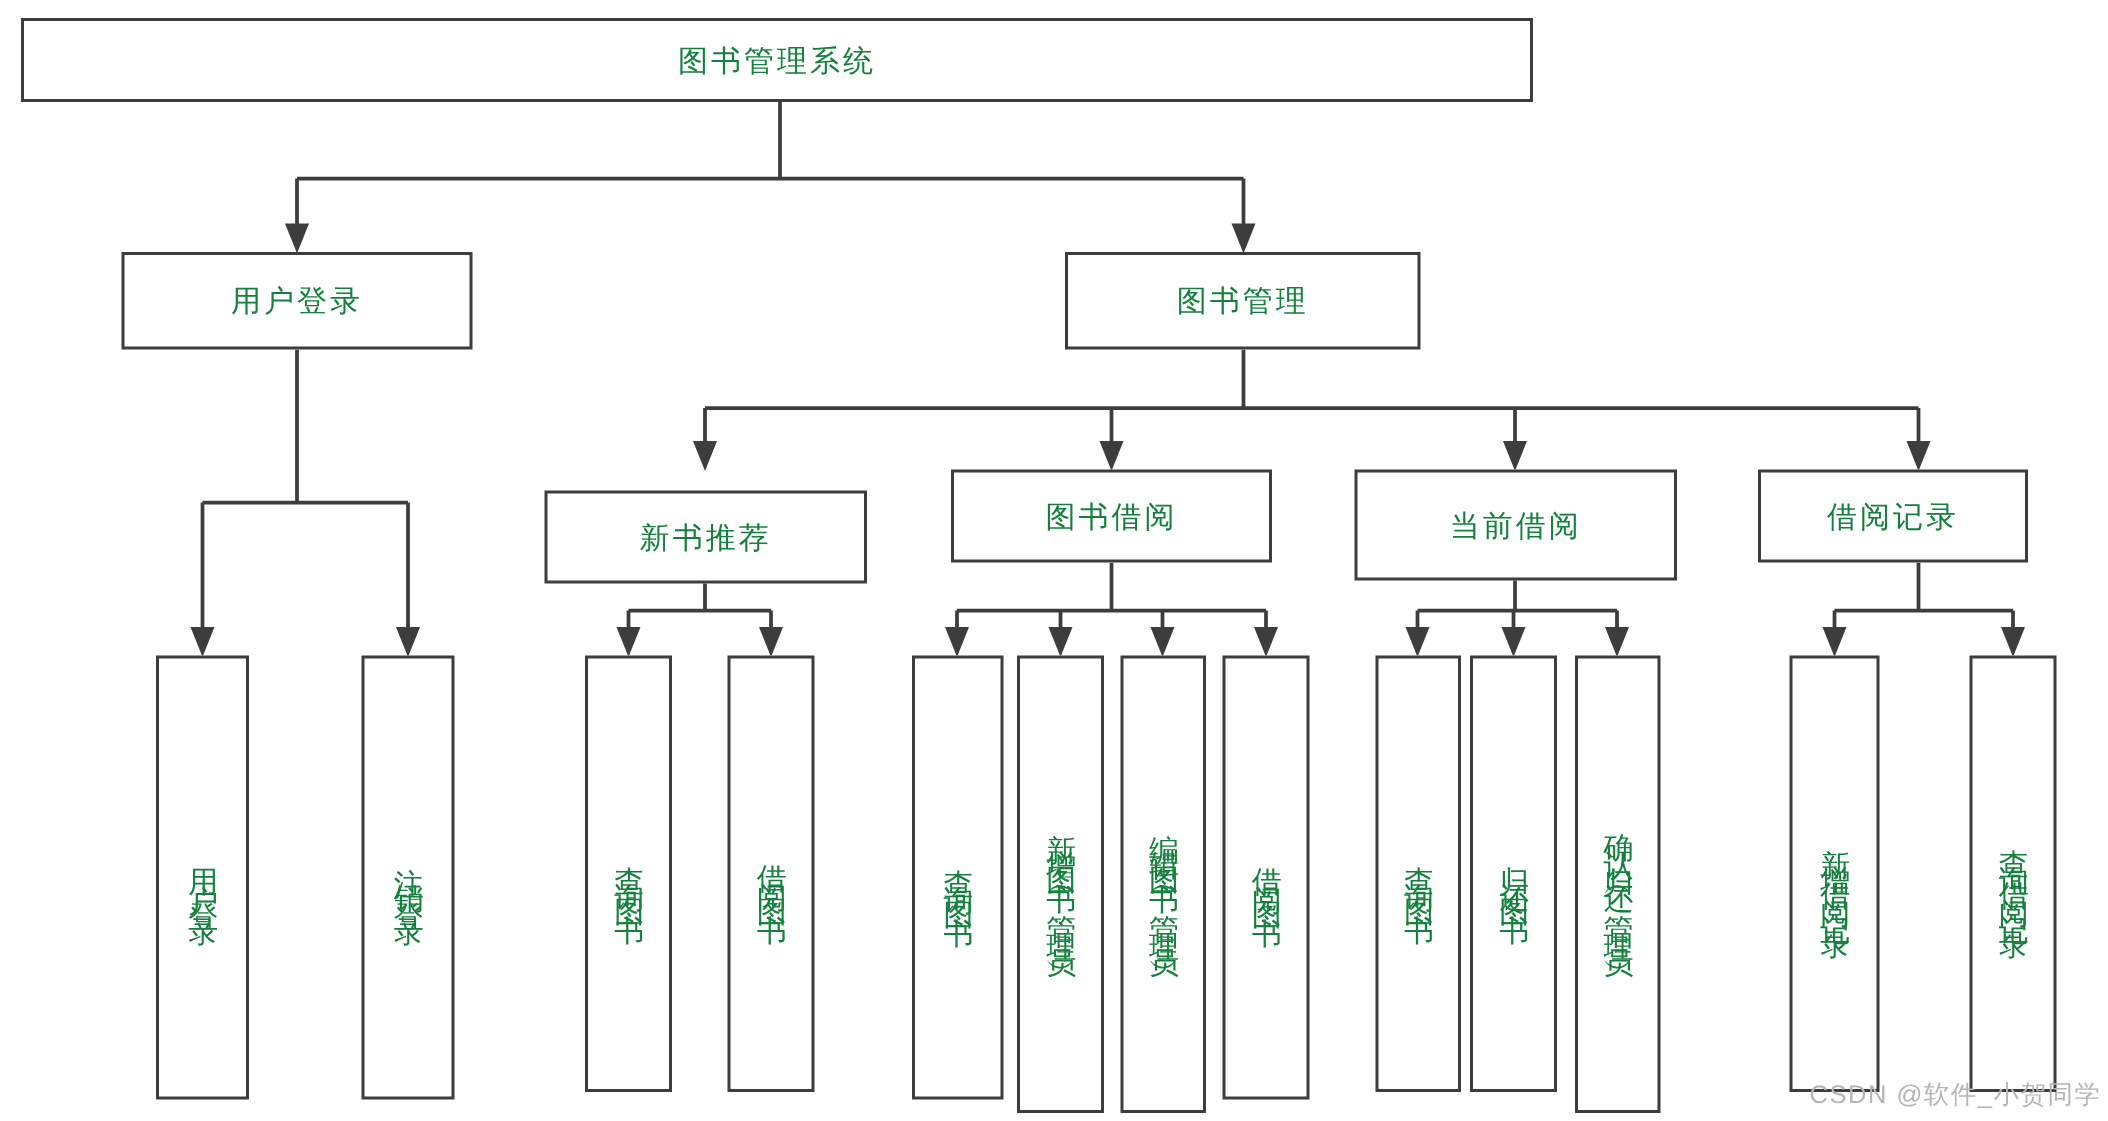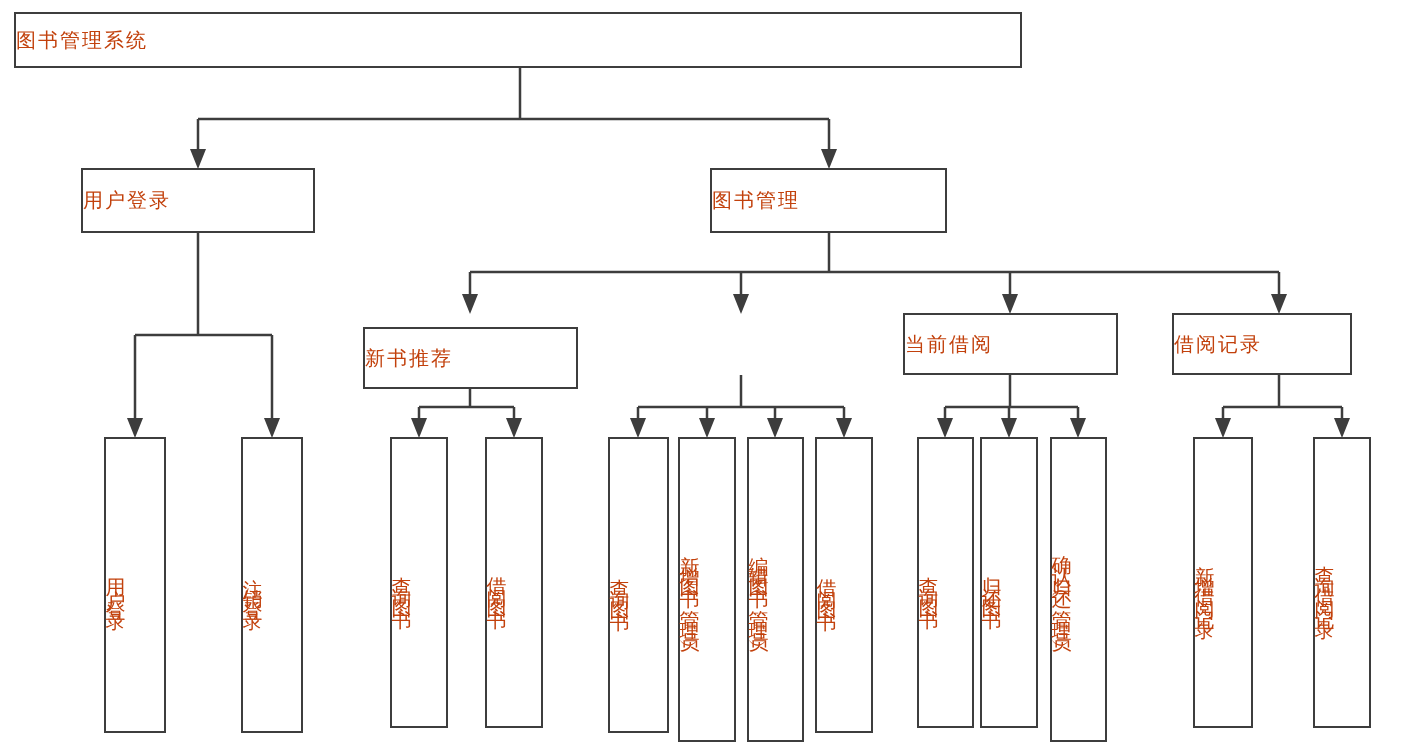--- a/index.html
+++ b/index.html
@@ -9,22 +9,22 @@
     background:#ffffff;
     font-family:"Liberation Sans","DejaVu Sans",sans-serif;
     overflow:hidden;
   }
   .wires{position:absolute;left:0;top:0;width:1405px;height:747px;}
   .node{
     position:absolute;
     box-sizing:border-box;
     border:2.5px solid #3d3d3d;
     background:#ffffff;
-    display:flex;align-items:center;
-    color:#c2410c;
+    display:flex;align-items:center;justify-content:center;
+    color:#15803d;
     font-size:20px;
     letter-spacing:2px;
     white-space:nowrap;
   }
   .vnode{
     letter-spacing:11px;
   }
   .vnode span{
     writing-mode:vertical-rl;
     text-orientation:mixed;
@@ -84,21 +84,24 @@
   <div class="node" style="left:81px;top:168px;width:234px;height:65px;">
     <span>用户登录</span>
   </div>
   <div class="node" style="left:710px;top:168px;width:237px;height:65px;font-family:Liberation Serif, serif;">
     <span>图书管理</span>
   </div>
 
   <div class="node" style="left:363px;top:327px;width:215px;height:62px;">
     <span>新书推荐</span>
   </div>
-  <div class="node" style="left:903px;top:313px;width:215px;height:62px;">
+  <div class="node" style="left:634px;top:313px;width:214px;height:62px;">
+    <span>图书借阅</span>
+  </div>
+  <div class="node" style="left:903px;top:313px;width:215px;height:74px;">
     <span>当前借阅</span>
   </div>
   <div class="node" style="left:1172px;top:313px;width:180px;height:62px;">
     <span>借阅记录</span>
   </div>
 
   <div class="node vnode" style="left:104px;top:437px;width:62px;height:296px;">
     <span>用户登录</span>
   </div>
   <div class="node vnode" style="left:241px;top:437px;width:62px;height:296px;">
@@ -135,14 +138,15 @@
     <span>确认归还（管理员）</span>
   </div>
 
   <div class="node vnode" style="left:1193px;top:437px;width:60px;height:291px;">
     <span>新增借阅记录</span>
   </div>
   <div class="node vnode" style="left:1313px;top:437px;width:58px;height:291px;">
     <span>查询借阅记录</span>
   </div>
 
+  <div class="watermark">CSDN @软件_小贺同学</div>
 
 </div>
 
 </body></html>

